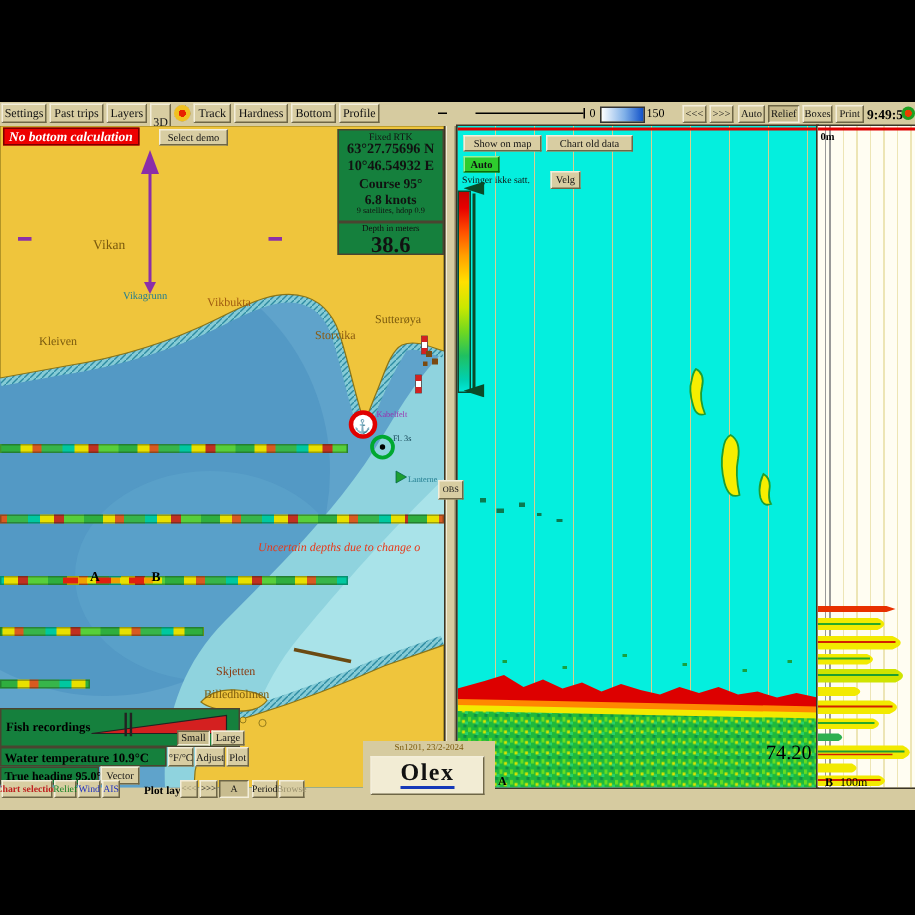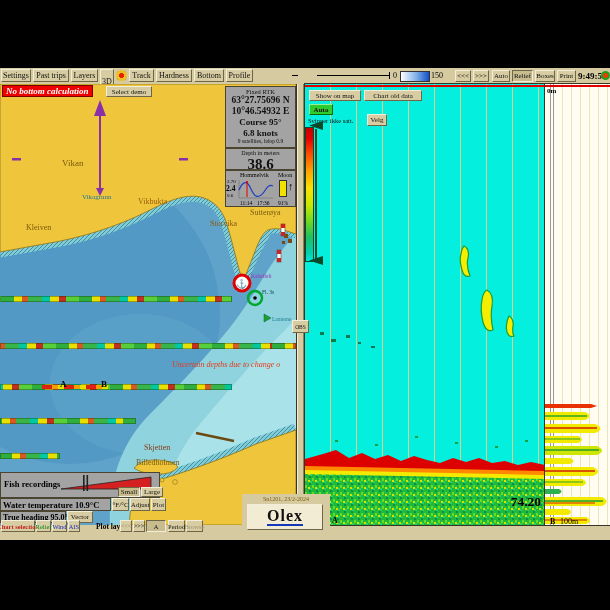--- a/index.html
+++ b/index.html
@@ -7,21 +7,21 @@
   .screen{position:relative;width:610px;height:610px;background:#000;overflow:hidden;}
   .app{position:absolute;left:0;top:68px;width:610px;height:472px;background:#D6CBA0;overflow:hidden;}
   .a{position:absolute;}
   .btn{position:absolute;display:flex;align-items:center;justify-content:center;
        background:#D8CDA2;border:1px solid;border-color:#F3EEDA #6E6646 #6E6646 #F3EEDA;
        font-size:8px;color:#111;white-space:nowrap;box-sizing:border-box;cursor:default;}
   .btn.sm{font-size:7px;}
   .btn.pressed{border-color:#6E6646 #F3EEDA #F3EEDA #6E6646;background:#C8BC8F;}
   .btn.disabled{color:#9A916E;}
   .toolbar{position:absolute;left:0;top:0;width:610px;height:16px;background:#D6CBA0;border-bottom:1px solid #5A523A;}
-  .tanbox{position:absolute;background:#a3a3a3;border:1px solid #4A4430;box-sizing:border-box;}
+  .tanbox{position:absolute;background:#15803d;border:1px solid #4A4430;box-sizing:border-box;}
   .map{position:absolute;left:0;top:16px;width:296px;height:441px;overflow:hidden;background:#5FA3CB;}
   .splitter{position:absolute;left:296px;top:16px;width:9px;height:441px;background:#D6CBA0;
             border-left:1px solid #3A3426;border-right:1px solid #3A3426;
             box-shadow:inset 1px 0 #F2ECD8, inset -1px 0 #8A8060;box-sizing:border-box;}
   .echo{position:absolute;left:305px;top:16px;width:240px;height:441px;overflow:hidden;
         background:#04EFDE;outline:1px solid #3A3426;
         background-image:repeating-linear-gradient(90deg,rgba(232,224,154,0) 0 25px,#D8D08E 25px 26px);}
   .profile{position:absolute;left:545px;top:16px;width:65px;height:441px;overflow:hidden;background:#FFFDF2;
         outline:1px solid #3A3426;
         background-image:repeating-linear-gradient(90deg,rgba(237,229,181,0) 0 8px,#EDE5B5 8px 9px);}
@@ -174,38 +174,20 @@
     <div class="gps-line" style="font-size:9.5px;font-weight:bold;">63°27.75696 N</div>
     <div class="gps-line" style="font-size:9.5px;font-weight:bold;">10°46.54932 E</div>
     <div class="gps-line" style="font-size:9px;font-weight:bold;">Course 95°</div>
     <div class="gps-line" style="font-size:9px;font-weight:bold;">6.8 knots</div>
     <div class="gps-line" style="font-size:5.5px;">9 satellites, hdop 0.9</div>
   </div>
   <div class="tanbox" style="left:225px;top:80px;width:71px;height:22px;z-index:4;">
     <div class="gps-line" style="font-size:6px;margin-top:1px;">Depth in meters</div>
     <div class="gps-line" style="font-size:15px;font-weight:bold;line-height:1;">38.6</div>
   </div>
-  <div class="tanbox" style="left:225px;top:102px;width:71px;height:37px;z-index:4;">
-    <div class="a" style="left:14px;top:1px;font-size:6px;">Hommelvik</div>
-    <div class="a" style="left:52px;top:1px;font-size:6px;">Moon</div>
-    <div class="a" style="left:1px;top:8px;font-size:5px;">2.70</div>
-    <div class="a" style="left:0;top:13px;font-size:7.5px;font-weight:bold;">2.4</div>
-    <div class="a" style="left:1px;top:22px;font-size:5px;">0.6</div>
-    <svg class="a" style="left:12px;top:8px;" width="36" height="21" viewBox="0 0 36 21">
-      <path d="M1,1 V19 H35" stroke="#777" stroke-width="0.7" fill="none"></path>
-      <path d="M1,11 C4,4 7,2 10,5 C13,8 14,15 18,17 C22,19 25,15 28,10 C30,7 33,6 35,7" stroke="#2040C0" stroke-width="1.2" fill="none"></path>
-      <line x1="9" y1="2" x2="9" y2="18" stroke="#E00000" stroke-width="1"></line>
-      <circle cx="9" cy="3" r="1" fill="#E00000"></circle>
-    </svg>
-    <div class="a" style="left:53px;top:9px;width:8px;height:17px;background:#F2E000;border:1px solid #333;box-sizing:border-box;"></div>
-    <div class="a" style="left:62px;top:10px;font-size:11px;font-weight:bold;line-height:1;">↑</div>
-    <div class="a" style="left:14px;top:29px;font-size:5.5px;">11:14</div>
-    <div class="a" style="left:31px;top:29px;font-size:5.5px;">17:36</div>
-    <div class="a" style="left:52px;top:29px;font-size:5.5px;">91%</div>
-  </div>
 
   <div class="splitter">
     <div class="btn sm" style="left:-5px;top:236px;width:17px;height:13px;font-size:5.5px;z-index:5;">OBS</div>
   </div>
 
   <div class="echo">
     <svg class="a" style="left:0;top:0;" width="240" height="441" viewBox="0 0 240 441">
       <defs>
         <pattern id="grass" width="7" height="7" patternUnits="userSpaceOnUse">
           <rect width="7" height="7" fill="#1FB93C"></rect>
@@ -248,21 +230,21 @@
     <div class="btn sm" style="left:4px;top:20px;width:24px;height:11px;background:#2ECC2E;border-color:#9AF09A #0A6A0A #0A6A0A #9AF09A;font-weight:bold;">Auto</div>
     <div class="a" style="left:3px;top:33px;font-size:6.5px;color:#111;">Svinger ikke satt.</div>
     <div class="btn sm" style="left:62px;top:30px;width:20px;height:12px;">Velg</div>
 
     <div class="a" style="left:0;top:43px;width:9px;height:135px;border:1px solid #064a30;box-sizing:border-box;
          background:linear-gradient(180deg,#C80000 0%,#E80000 8%,#FF5000 20%,#FFA000 32%,#FFE000 45%,#C8E800 58%,#70D820 70%,#20C060 82%,#00D0B0 94%,#00E8D8 100%);"></div>
     <div class="a" style="left:10px;top:45px;width:2px;height:130px;background:#0A4A28;"></div>
     <div class="a tri-left" style="left:4px;top:37px;width:14px;height:9px;"></div>
     <div class="a tri-left" style="left:4px;top:172px;width:14px;height:9px;"></div>
 
-    <div class="a" style="left:160px;top:410px;width:76px;text-align:right;font-size:13.5px;font-weight:bold;color:#000;">74.20</div>
+    <div class="a" style="left:160px;top:410px;width:76px;text-align:right;font-size:13.5px;font-weight:normal;color:#000;">74.20</div>
     <div class="a" style="left:27px;top:432px;font-size:8px;font-weight:bold;color:#000;">A</div>
   </div>
 
   <div class="profile">
     <div class="a" style="left:5px;top:0;width:4px;height:441px;
          background:linear-gradient(90deg,#999 0 1px,transparent 1px 3px,#999 3px 4px);"></div>
     <div class="a" style="left:0;top:1px;width:65px;height:2px;background:#E00000;"></div>
     <div class="a" style="left:2px;top:3px;font-size:7px;font-weight:bold;color:#000;">0m</div>
     <svg class="a" style="left:0;top:0;" width="65" height="441" viewBox="0 0 65 441">
       <g>

